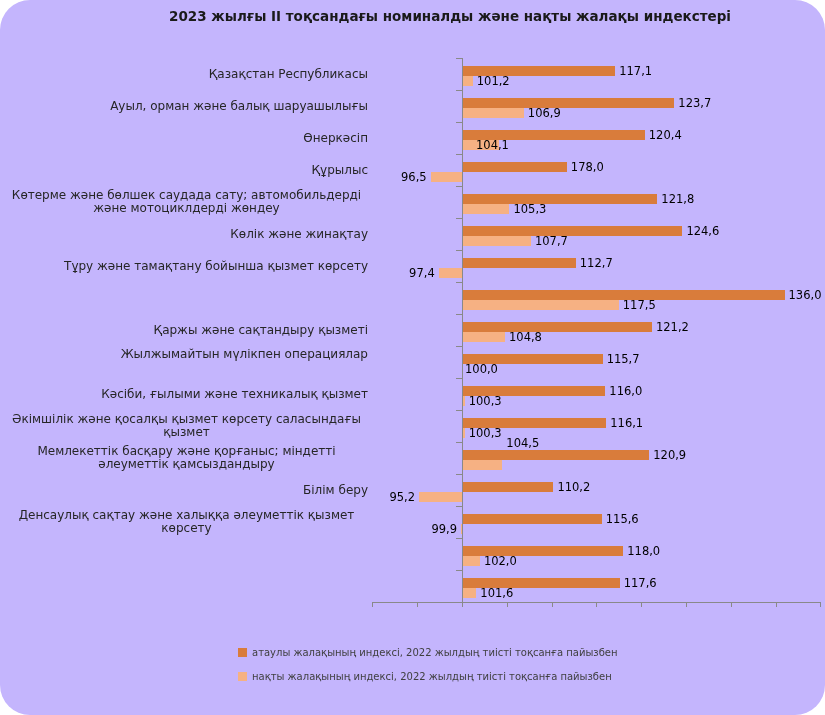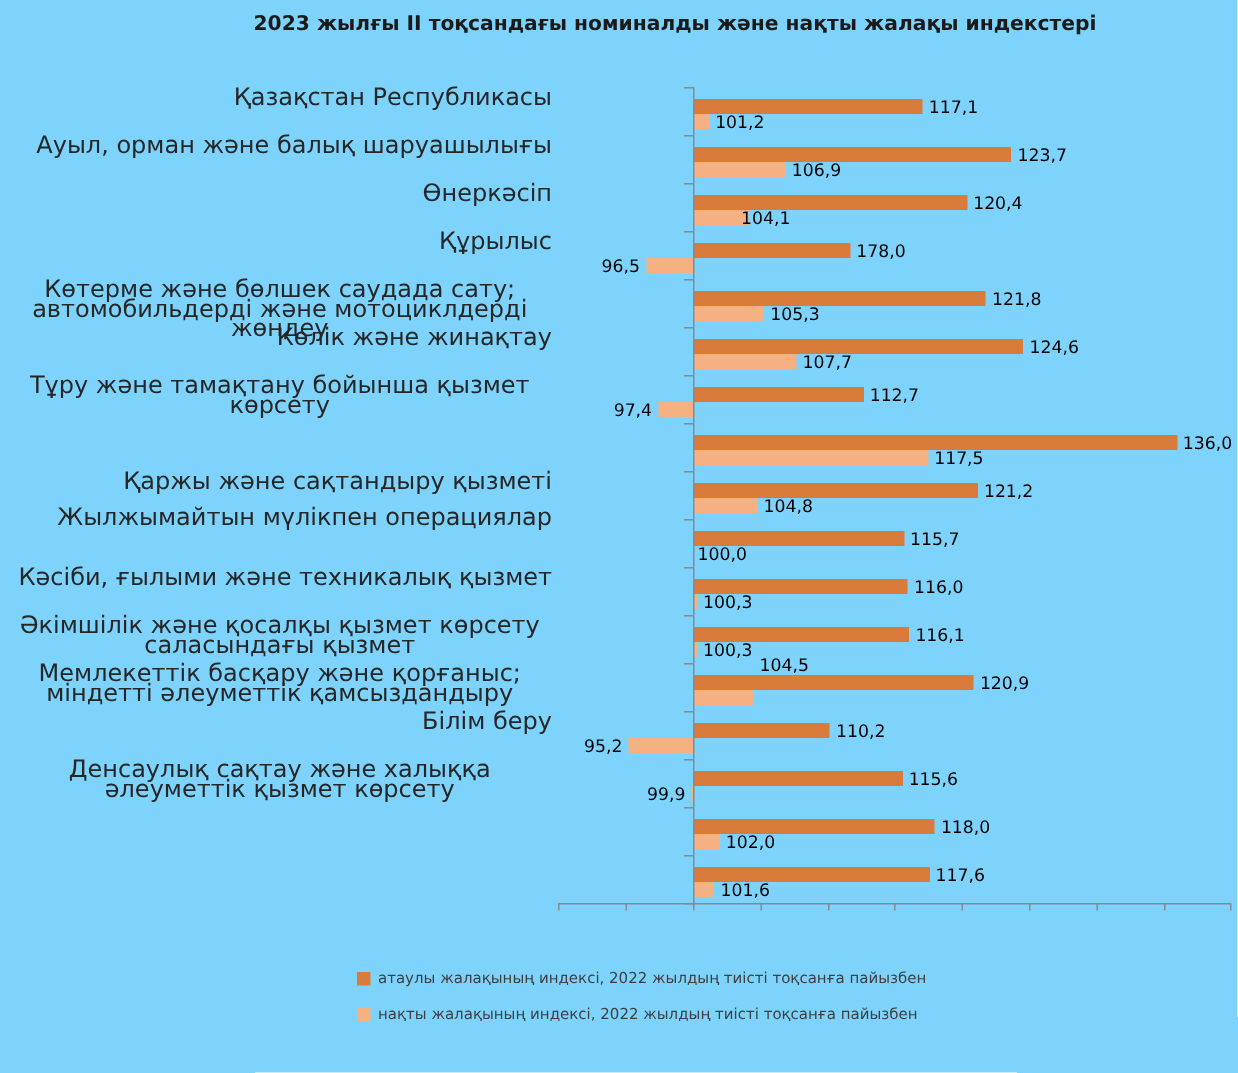--- a/index.html
+++ b/index.html
@@ -1,45 +1,46 @@
 <!DOCTYPE html>
 <html><head>
 <meta charset="utf-8">
 <style>
   html, body { margin: 0; padding: 0; background: #ffffff; }
   body { font-family: "DejaVu Sans", "Liberation Sans", sans-serif; }
   #stage {
     position: relative;
     width: 825px;
     height: 715px;
-    background: #7dd3fc;
+    background: #c4b5fd;
     overflow: hidden;
+    border-radius: 30px;
   }
   #chart-title {
     position: absolute;
     left: 70px;
     top: 8px;
     width: 760px;
     text-align: center;
     font-size: 13.5px;
     font-weight: bold;
     color: #1a1a1a;
   }
   #plot { position: absolute; left: 0; top: 0; width: 825px; height: 715px; }
   .cat-row { position: absolute; left: 0; width: 825px; height: 32px; }
   .cat-label {
     position: absolute;
     left: 5px;
     top: 0;
     width: 363px;
     height: 32px;
     display: flex;
-    align-items: flex-start;
+    align-items: center;
     justify-content: flex-end;
-    font-size: 16px;
+    font-size: 12px;
     line-height: 13px;
     color: #262626;
   }
   .cat-label span { text-align: center; max-width: 363px; display: inline-block; }
   .bar { position: absolute; height: 10px; }
   .dlabel {
     position: absolute;
     height: 14px;
     line-height: 14px;
     font-size: 11.5px;
@@ -78,21 +79,21 @@
       <div class="bar" style="left: 462px; top: 108px; width: 61.824px; background: rgb(246, 177, 131);"></div>
       <div class="dlabel" style="top: 106px; left: 527.824px;">106,9</div>
       <div class="cat-row" style="top: 122px;">
         <div class="cat-label">
           <span>Өнеркәсіп</span>
         </div>
       </div>
       <div class="bar" style="left: 462px; top: 130px; width: 182.784px; background: rgb(217, 124, 59);"></div>
       <div class="dlabel" style="top: 128px; left: 648.784px;">120,4</div>
       <div class="bar" style="left: 462px; top: 140px; width: 36.736px; background: rgb(246, 177, 131);"></div>
-      <div class="dlabel" style="top: 138px; left: 494px; text-align: right;">104,1</div>
+      <div class="dlabel" style="top: 138px; left: 476px; text-align: right;">104,1</div>
       <div class="cat-row" style="top: 154px;">
         <div class="cat-label">
           <span>Құрылыс</span>
         </div>
       </div>
       <div class="bar" style="left: 462px; top: 162px; width: 104.832px; background: rgb(217, 124, 59);"></div>
       <div class="dlabel" style="top: 160px; left: 570.832px;">178,0</div>
       <div class="bar" style="left: 430.64px; top: 172px; width: 31.36px; background: rgb(246, 177, 131);"></div>
       <div class="dlabel" style="top: 170px; right: 398.36px;">96,5</div>
       <div class="cat-row" style="top: 186px;">

